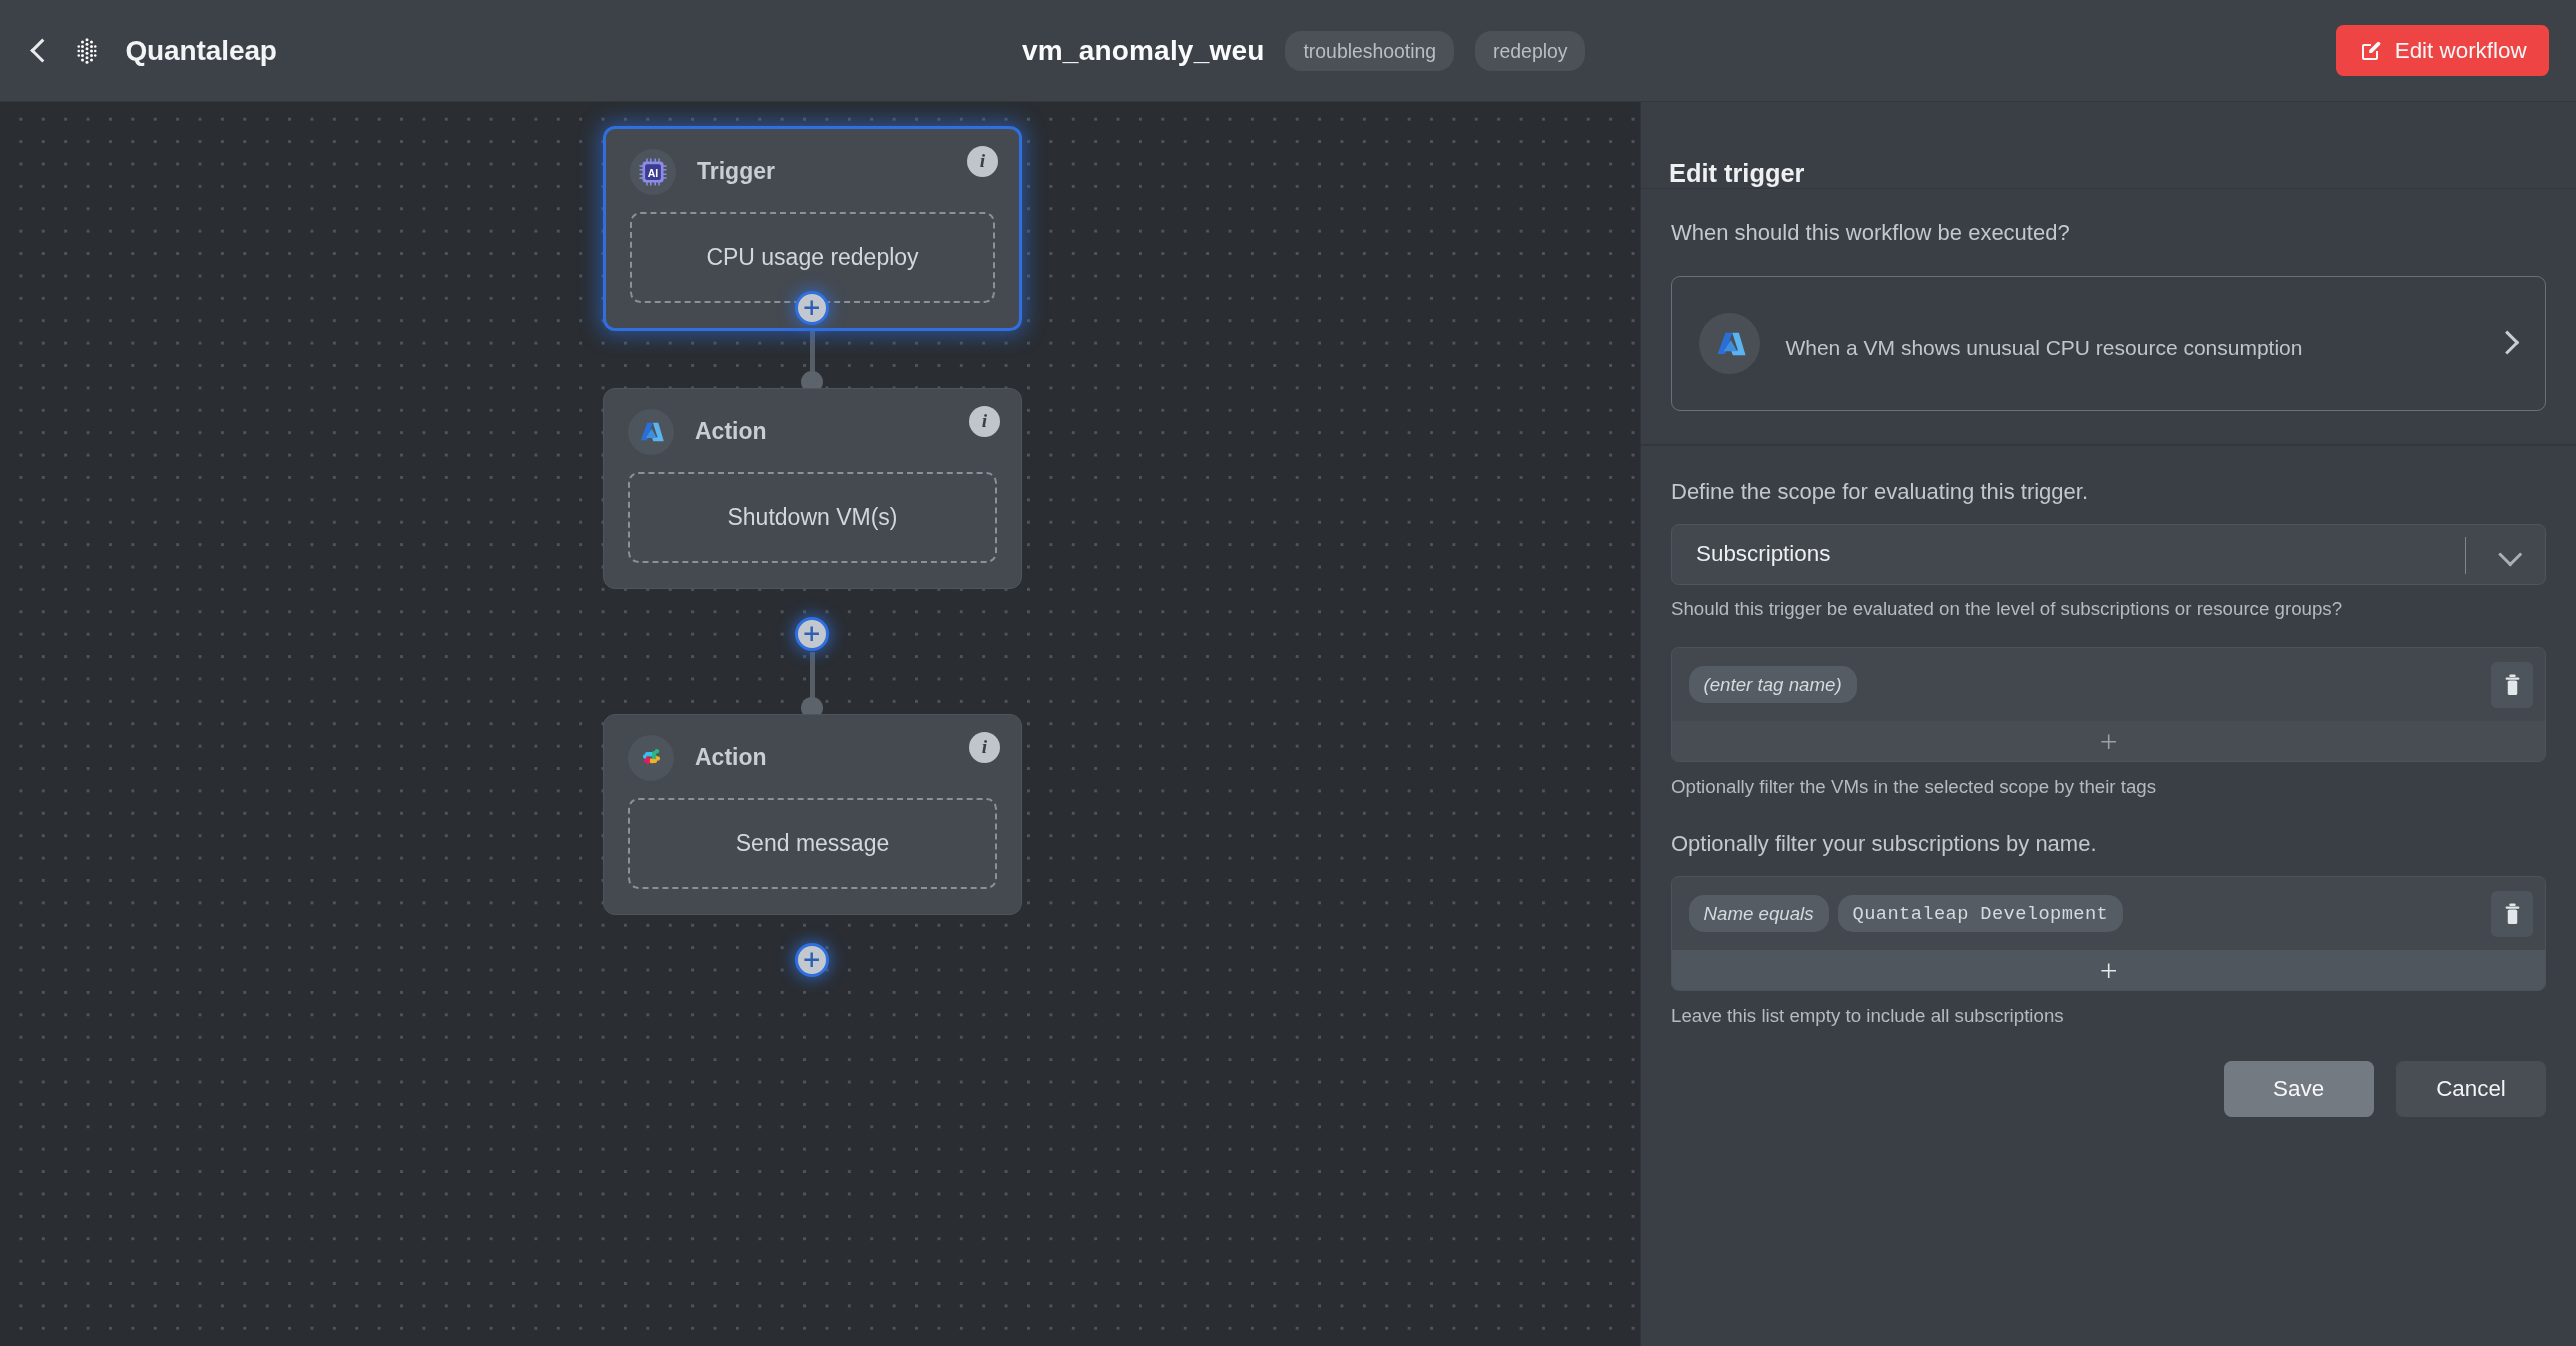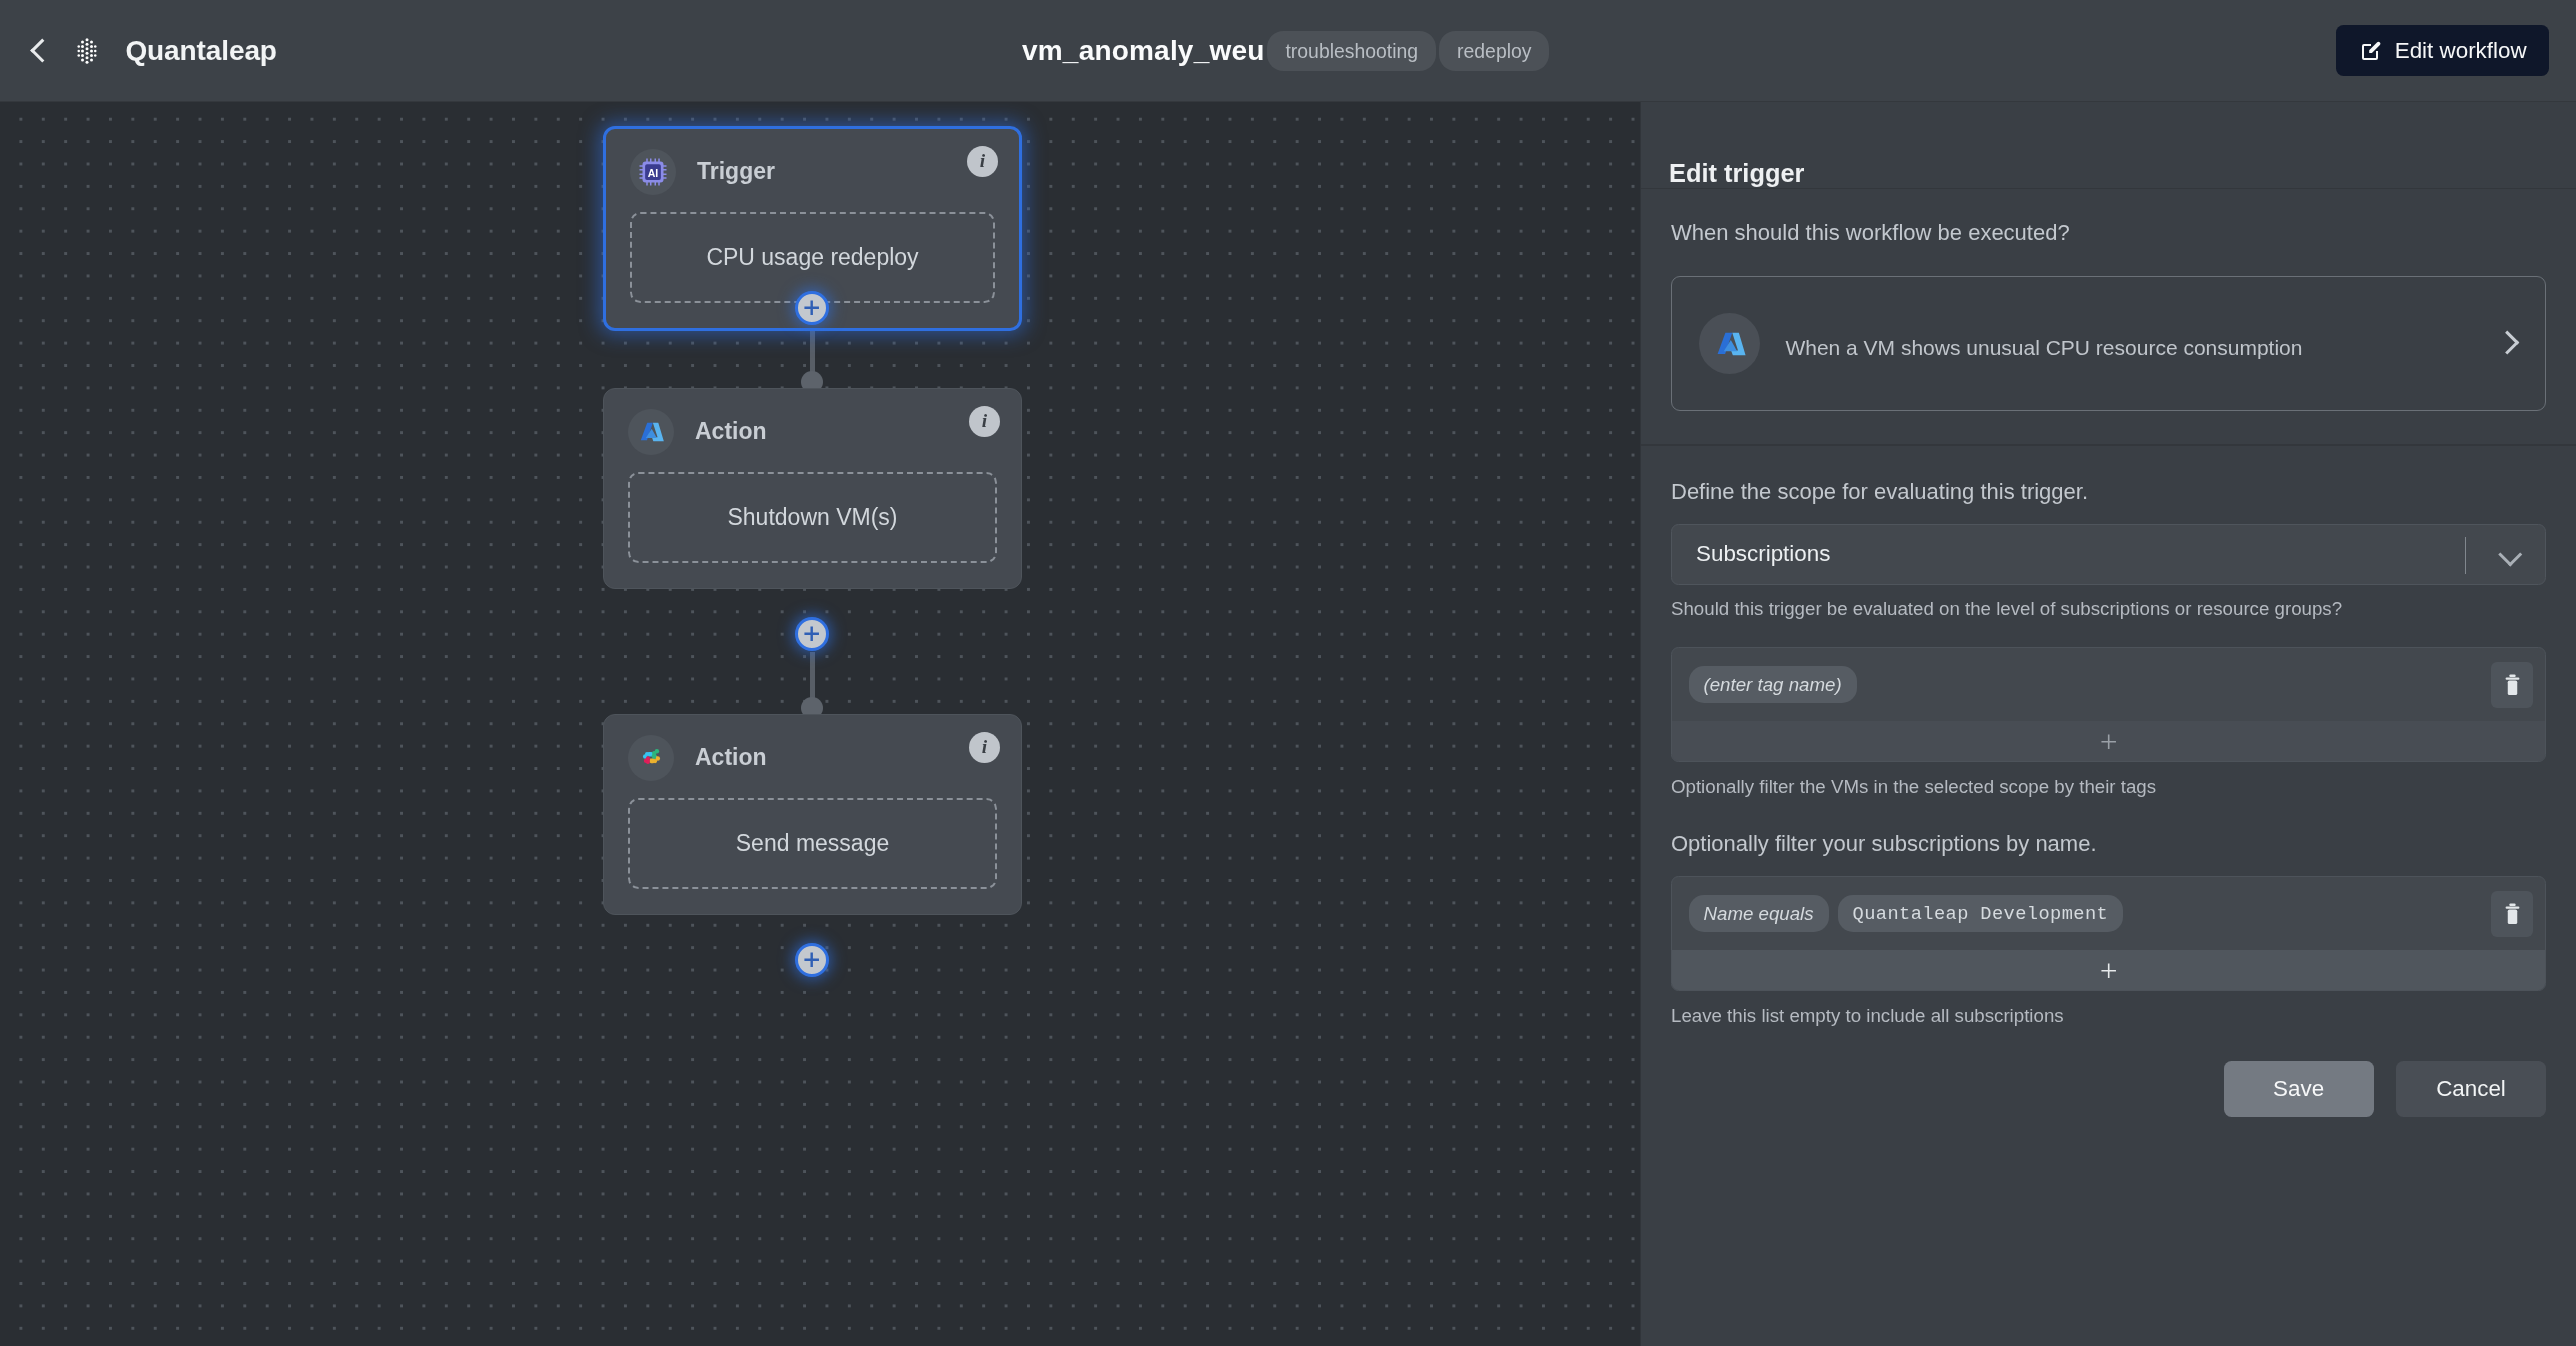--- a/index.html
+++ b/index.html
@@ -27,32 +27,32 @@
     width: 13.5px; height: 13.5px;
     border-left: 3.7px solid #e8eaec; border-bottom: 3.7px solid #e8eaec;
     transform: rotate(45deg);
   }
   .logo-dots { width: 30px; height: 30px; }
   .brand-name {
     color: #f2f4f5; font-size: 28px; font-weight: 700; letter-spacing: -0.1px;
   }
   .title-group {
     position: absolute; left: 1022px; top: 0; height: 102px;
-    display: flex; align-items: center; gap: 3px;
+    display: flex; align-items: center; gap: 21px;
   }
   .wf-title { color: #fafbfc; font-size: 28px; font-weight: 700; letter-spacing: 0.2px; }
   .tag-pill {
     background: #4c5157; color: #b9bec4;
     font-size: 19.4px; padding: 8.2px 18px; border-radius: 16.5px;
     white-space: nowrap;
   }
   .edit-wf-btn {
     position: absolute; right: 27px; top: 25.4px;
     height: 51px; padding: 0 22.4px;
-    background: #0f172a; color: #f6f7f8;
+    background: #ef4444; color: #f6f7f8;
     border: none; border-radius: 7.5px;
     font-size: 22.4px; font-family: "Liberation Sans", sans-serif;
     display: flex; align-items: center; gap: 12px; cursor: pointer; margin-left: 26px;
   }
   .pencil-icon { width: 24px; height: 24px; display: block; }
 
   
   .canvas {
     position: absolute; top: 102px; left: 0;
     width: 1640px; height: 1245px;

